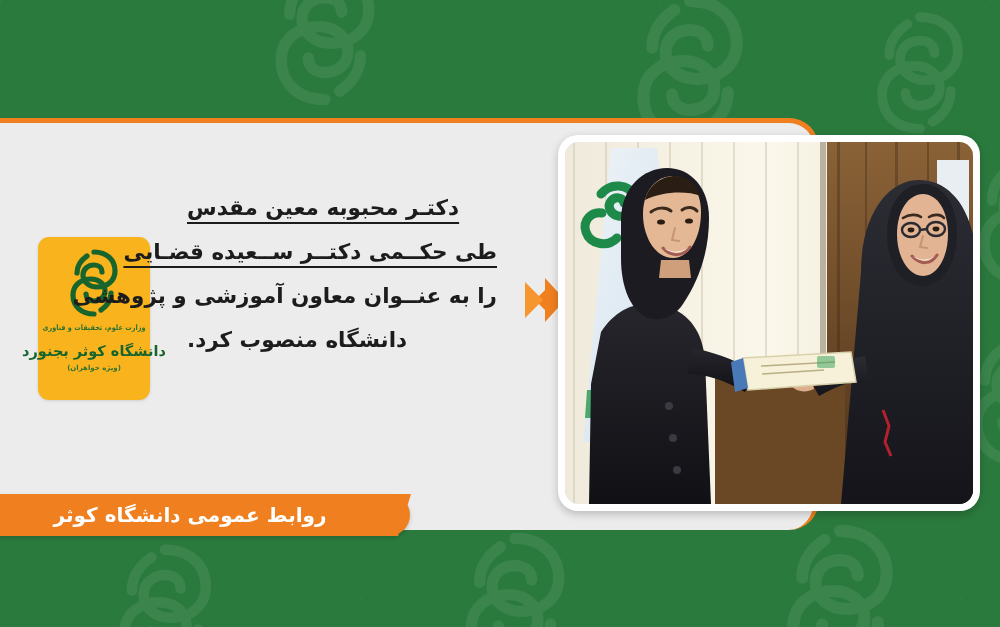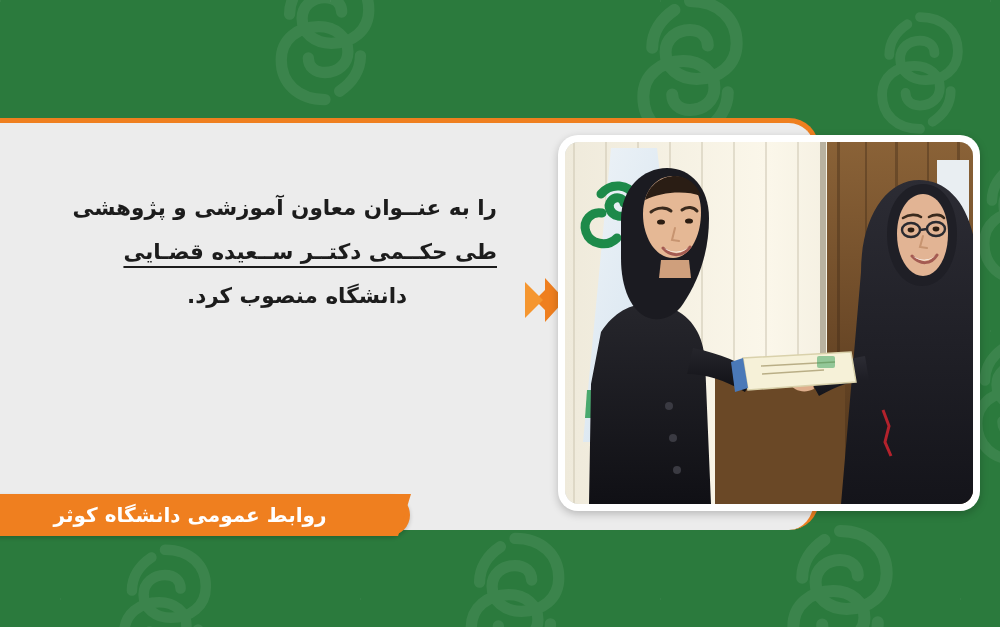--- a/index.html
+++ b/index.html
@@ -207,24 +207,38 @@
             <path d="M31 67 C18 67 10 59 10 48 C10 38 18 32 28 32 C36 32 42 37 42 44 C42 50 37 54 31 54 C26 54 23 51 23 47"></path>
             <path d="M24 9 C18 13 14 19 14 26"></path>
             <path d="M38 63 C44 59 48 53 48 46"></path>
           </g>
         </svg>
       </div>
     </div>
 
   <div class="panel"></div>
 
+  <div class="logo-card">
+    <svg class="logo-emblem" viewBox="0 0 62 72" aria-hidden="true">
+      <g fill="none" stroke="#17642d" stroke-width="5.2" stroke-linecap="round" stroke-linejoin="round">
+        <path d="M31 5 C44 5 52 13 52 24 C52 34 44 40 34 40 C26 40 20 35 20 28 C20 22 25 18 31 18 C36 18 39 21 39 25"></path>
+        <path d="M31 67 C18 67 10 59 10 48 C10 38 18 32 28 32 C36 32 42 37 42 44 C42 50 37 54 31 54 C26 54 23 51 23 47"></path>
+        <path d="M24 9 C18 13 14 19 14 26"></path>
+        <path d="M38 63 C44 59 48 53 48 46"></path>
+      </g>
+    </svg>
+    <div class="logo-ministry">وزارت علوم، تحقیقات و فناوری</div>
+    <div class="logo-uni">دانشگاه کوثر بجنورد</div>
+    <div class="logo-sub">(ویژه خواهران)</div>
+  </div>
 
   <div class="text-block" id="text-block">
+      <div class="t-line u">دکتـر محبوبه معین مقدس</div>
+      <div class="t-line u sp">طی حکــمی دکتــر ســعیده قضـایی</div>
       <div class="t-line">را به عنــوان معاون آموزشی و پژوهشی</div>
-      <div class="t-line u sp">طی حکــمی دکتــر ســعیده قضـایی</div>
       <div class="t-line">دانشگاه منصوب کرد.</div>
     </div>
 
   <svg class="chevron" viewBox="0 0 44 48" aria-hidden="true">
     <path d="M24 2 L44 24 L24 46 L24 34 L14 24 L24 14 Z" fill="#ef7f1f"></path>
     <path d="M4 6 L22 24 L4 42 Z" fill="#f5962f"></path>
   </svg>
 
   <div class="photo-frame">
     <div class="photo">

